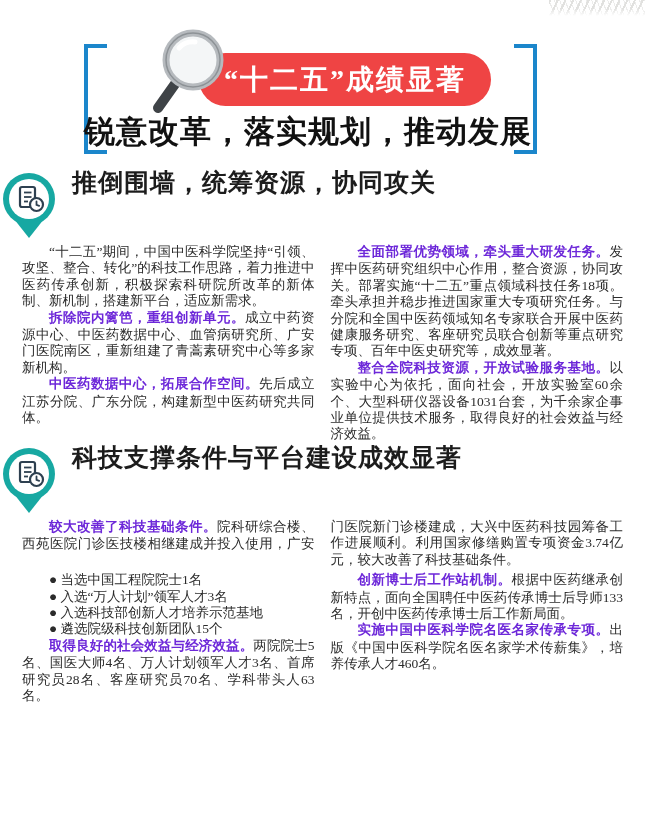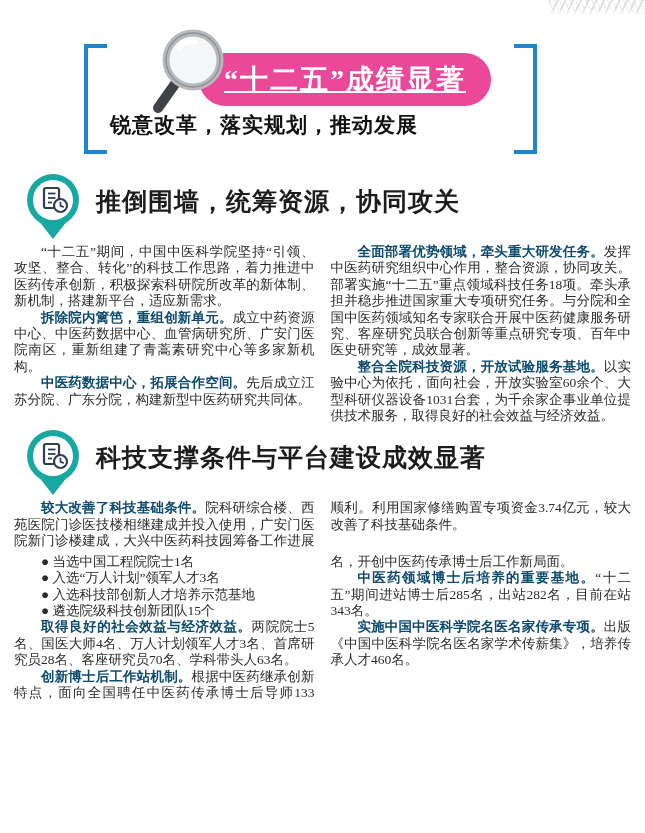--- a/index.html
+++ b/index.html
@@ -24,51 +24,51 @@
   .bracket-right{left:514px;border-right:4px solid;border-top:4px solid;border-bottom:4px solid;}
   .badge{
     position:absolute;left:199px;top:53px;width:292px;height:53px;border-radius:27px;
     display:flex;align-items:center;justify-content:center;
     color:#ffffff;font-weight:bold;font-size:28px;letter-spacing:2px;
     font-family:"Liberation Serif", serif;
   }
   .magnifier{position:absolute;left:147px;top:26px;width:86px;height:92px;}
   .subtitle{
     position:absolute;left:84px;top:111px;width:360px;text-align:center;
-    font-size:21px;font-weight:bold;color:#111;letter-spacing:1px;
+    font-size:31px;font-weight:bold;color:#111;letter-spacing:1px;
     font-family:"Liberation Serif", serif;white-space:nowrap;
   }
 
   
   .section{margin-top:4px;}
-  .section-head{display:flex;align-items:center;padding-left:24px;height:70px;}
+  .section-head{display:flex;height:70px;}
   .pin{width:58px;height:68px;flex:0 0 auto;}
   .section-title{
     margin-left:14px;font-family:"Liberation Sans", sans-serif;font-weight:bold;
     font-size:25px;color:#1c1c1c;letter-spacing:1px;transform:translateY(-6px);
   }
   .section-body{
-    column-count:2;column-gap:16px;padding:0 14px;margin-top:2px;
+    column-count:2;column-gap:16px;padding:0 22px;margin-top:2px;
     font-size:13.5px;line-height:16.4px;text-align:justify;color:#2b2b2b;
   }
   .para{margin:0;text-indent:2em;}
   .para .lead{
-    font-family:Liberation Serif, serif;font-weight:bold;color:#0c4a6e;margin-top:40px;
+    font-family:Liberation Mono, monospace;font-weight:bold;color:#6d28d9;margin-top:40px;
   }
 </style>
 </head>
 <body>
 
 <div class="corner-deco"></div>
 
 <div class="header">
   <div class="bracket bracket-left" style="border-color: rgb(27, 134, 203);"></div>
   <div class="bracket bracket-right" style="border-color: rgb(27, 134, 203);"></div>
 
-  <div class="badge" style="background: #ec4899; text-decoration: underline;">
+  <div class="badge" style="background: #ef4444;">
     <span>“十二五”成绩显著</span>
   </div>
 
   <svg class="magnifier" viewBox="0 0 86 92">
     <line x1="28" y1="58" x2="11" y2="82" stroke="#3f4347" stroke-width="10" stroke-linecap="round"></line>
     <circle cx="46" cy="34" r="27" fill="#f4f6f7" stroke="#b6babe" stroke-width="7"></circle>
     <circle cx="46" cy="34" r="27" fill="none" stroke="#8d9296" stroke-width="1.5"></circle>
     <path d="M32 22 a19 19 0 0 1 16 -6" stroke="#ffffff" stroke-width="5" fill="none" stroke-linecap="round"></path>
   </svg>
 
@@ -125,17 +125,16 @@
   </div>
 
   <div class="section">
     <div class="section-body">
         <p class="para">● 当选中国工程院院士1名</p>
         <p class="para">● 入选“万人计划”领军人才3名</p>
         <p class="para">● 入选科技部创新人才培养示范基地</p>
         <p class="para">● 遴选院级科技创新团队15个</p>
         <p class="para"><b class="lead">取得良好的社会效益与经济效益。</b>两院院士5名、国医大师4名、万人计划领军人才3名、首席研究员28名、客座研究员70名、学科带头人63名。</p>
         <p class="para"><b class="lead">创新博士后工作站机制。</b>根据中医药继承创新特点，面向全国聘任中医药传承博士后导师133名，开创中医药传承博士后工作新局面。</p>
-        <p class="para"><b class="lead">中医药领域博士后培养的重要基地。</b>“十二五”期间进站博士后285名，出站282名，目前在站343名。</p>
         <p class="para"><b class="lead">实施中国中医科学院名医名家传承专项。</b>出版《中国中医科学院名医名家学术传薪集》，培养传承人才460名。</p>
       </div>
   </div>
 </div>
 
 </body></html>

